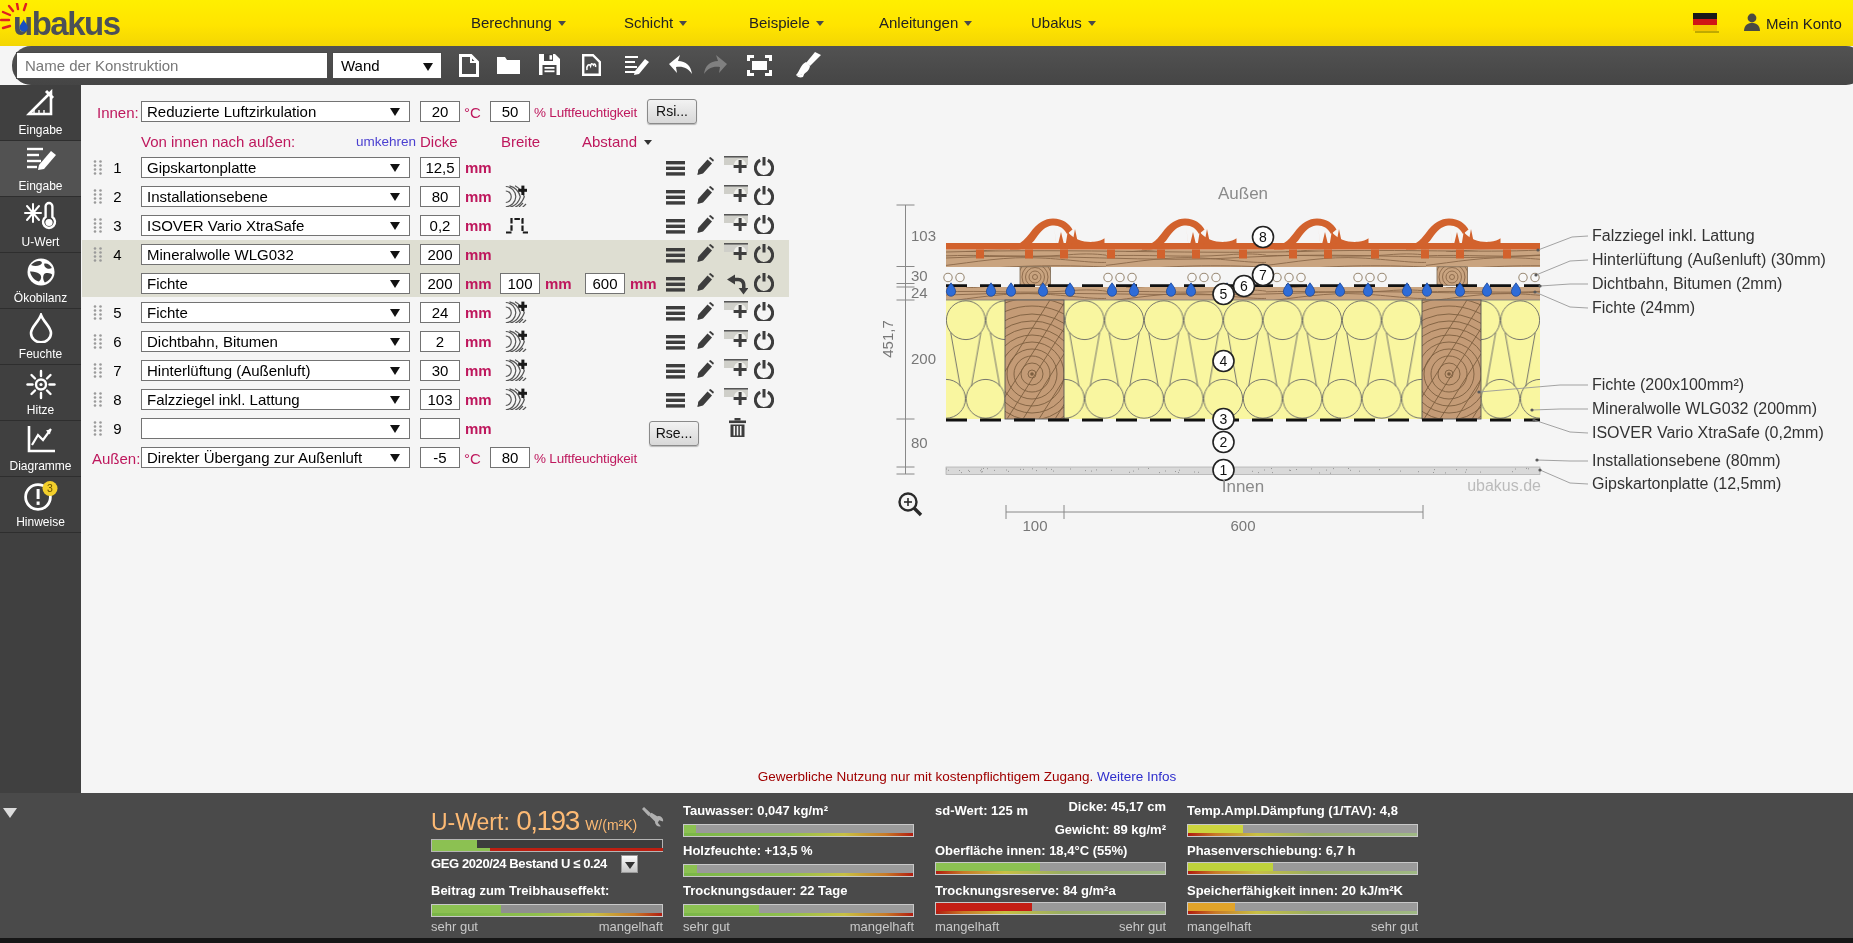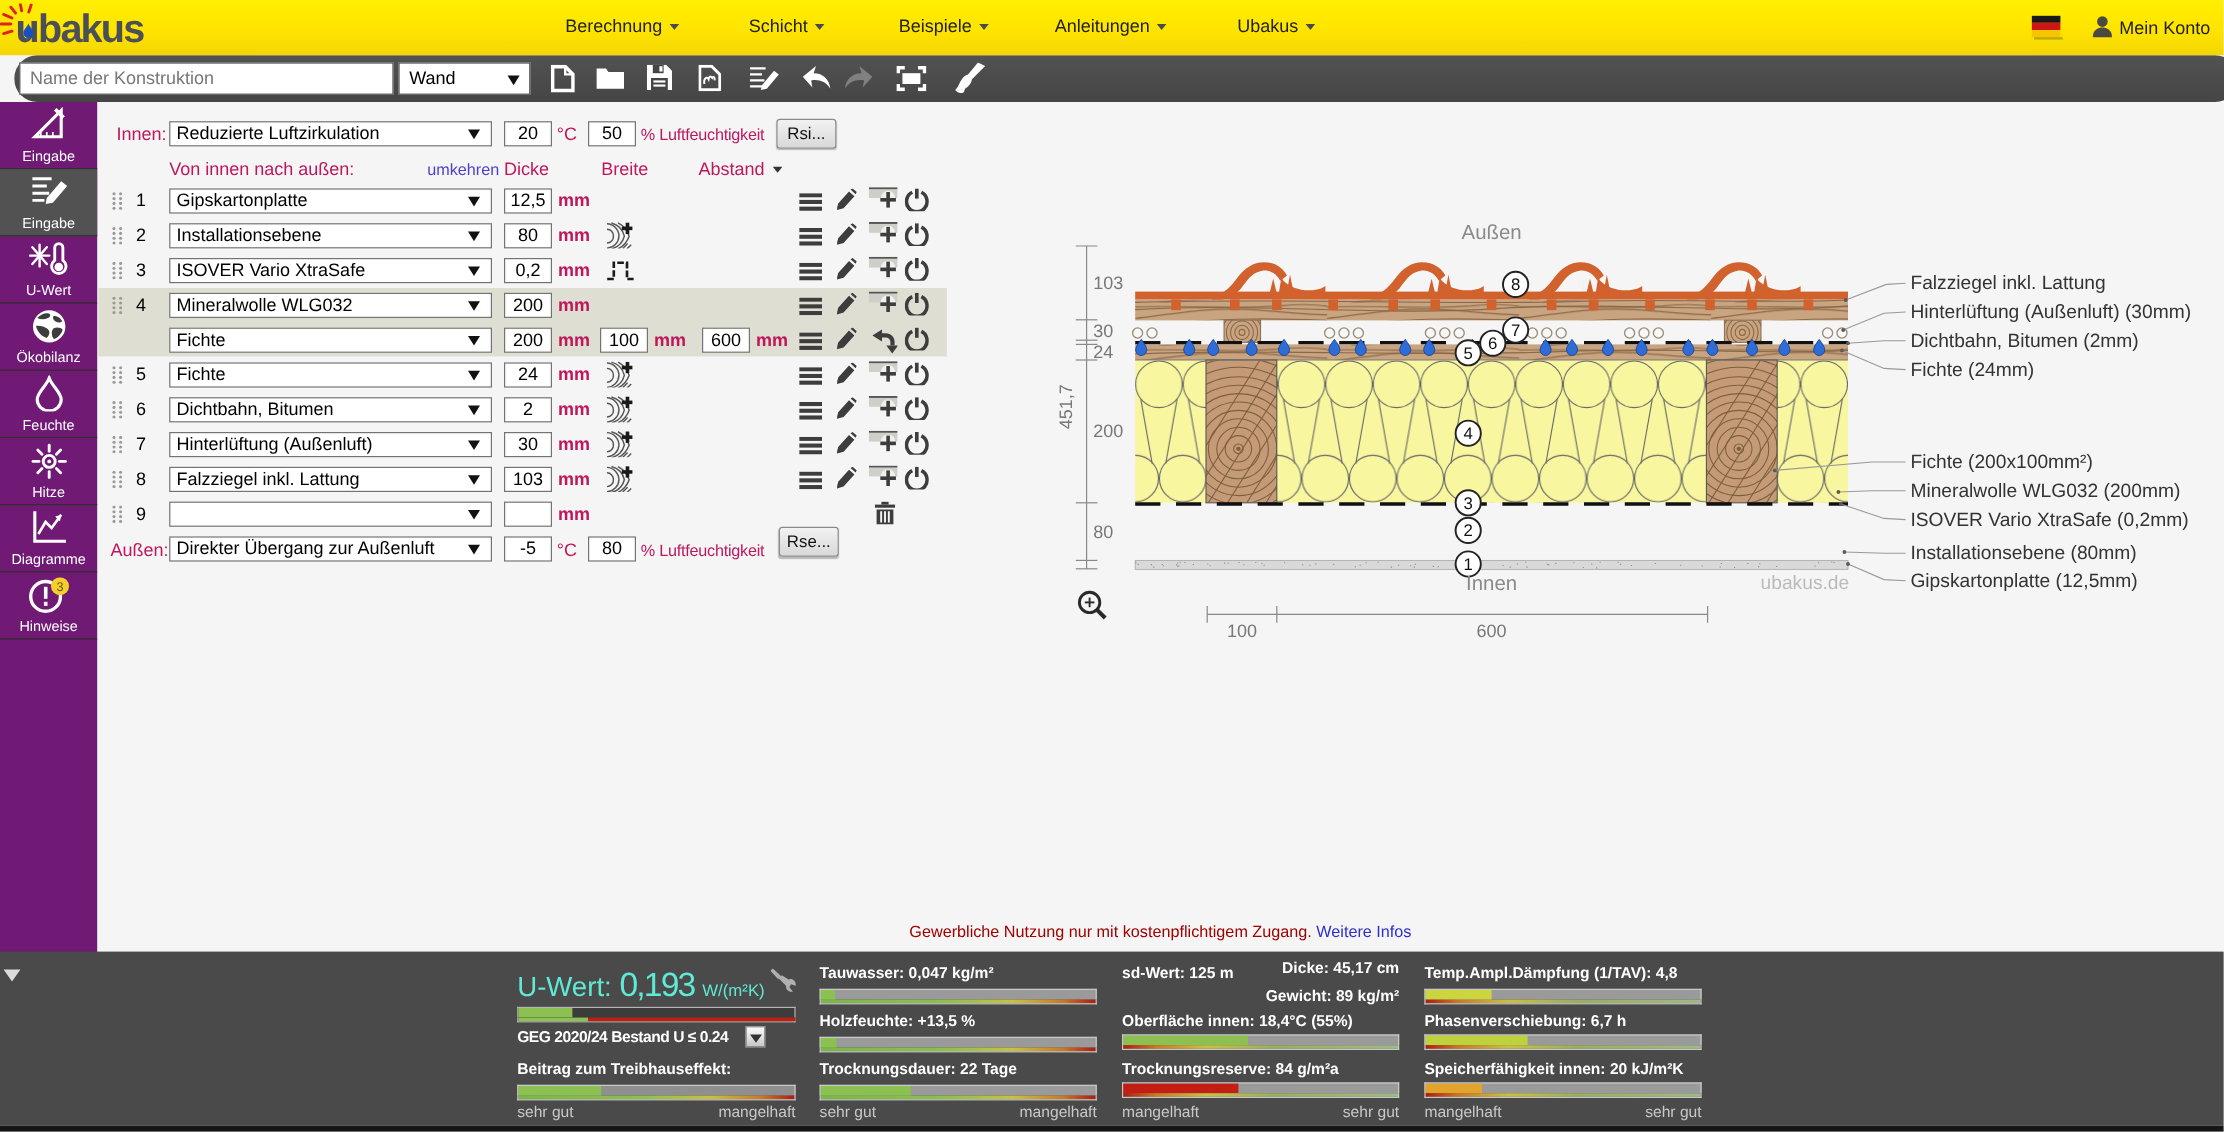--- a/index.html
+++ b/index.html
@@ -19,21 +19,21 @@
   #toolbar { position:absolute; left:12px; top:46px; width:1853px; height:39px;
     background:linear-gradient(180deg,#525252,#454545);border-radius:19px; }
   #nameinput { position:absolute; left:4px; top:6px; width:312px; height:27px;
     background:#fff; border:1px solid #4a4a4a; font-size:15px; color:#777; padding-left:8px;
     line-height:25px; }
   #wandsel { position:absolute; left:320px; top:6px; width:110px; height:27px; background:#fff;
     border:1px solid #4a4a4a; font-size:15px; color:#000; padding-left:8px; line-height:25px; }
   #wandsel .tri { position:absolute; right:8px; top:10px; width:0; height:0;
     border-left:5px solid transparent; border-right:5px solid transparent; border-top:8px solid #111; }
   
-  #sidebar { position:absolute; left:0; top:85px; width:81px; height:709px; background:#701a75; }
+  #sidebar { position:absolute; left:0; top:85px; width:81px; height:709px; background:#404040; }
   .sideitem { position:relative; width:81px; height:56px; border-bottom:1px solid #2e2e2e;
     text-align:center; color:#fff; }
   .sideitem.sel { background:#525252; }
   .sideitem .lbl { position:absolute; bottom:3px; width:100%; font-size:12px; }
   .sideitem svg { position:absolute; top:4px; left:50%; transform:translateX(-50%); }
   
   .ftxt { position:absolute; font-size:15px; color:#be185d; white-space:nowrap; }
   .dd { position:absolute; width:269px; height:21px; background:#fff; border:1px solid #737373;
     font-size:15px; padding-left:5px; line-height:19px; white-space:nowrap; }
   .dd .tri { position:absolute; right:9px; top:6px; width:0; height:0;
@@ -539,21 +539,21 @@
 <svg class="icon" style="left:729px;top:418px" width="17" height="19">
     <use href="#trash"></use>
   </svg>
 
 <div class="ftxt" style="left:92px;top:450px">Außen:</div>
 <div class="dd" style="left:141px;top:447px">Direkter Übergang zur Außenluft<span class="tri"></span></div>
 <div class="inp" style="left:420px;top:447px">-5</div>
 <div class="ftxt" style="left:464px;top:450px">°C</div>
 <div class="inp" style="left:490px;top:447px">80</div>
 <div class="ftxt" style="left:534px;top:451px;font-size:13.5px;letter-spacing:-0.2px">% Luftfeuchtigkeit</div>
-<div class="btn" style="left:649px;top:439px">Rse...</div>
+<div class="btn" style="left:649px;top:421px">Rse...</div>
 
 <svg id="diagsvg" style="position:absolute;left:860px;top:170px" width="993" height="380" viewBox="860 170 993 380">
 <defs>
 <pattern id="ins" x="946" y="300" width="39.6" height="119" patternUnits="userSpaceOnUse">
 <rect width="39.6" height="119" fill="#f9f6a0"></rect>
 <circle cx="19.8" cy="20.2" r="19.4" fill="none" stroke="#666" stroke-width="0.9"></circle>
 <circle cx="0" cy="98.8" r="19.4" fill="none" stroke="#666" stroke-width="0.9"></circle>
 <circle cx="39.6" cy="98.8" r="19.4" fill="none" stroke="#666" stroke-width="0.9"></circle>
 <line x1="4.7" y1="32.6" x2="14.2" y2="86.4" stroke="#666" stroke-width="0.9"></line>
 <line x1="34.9" y1="32.6" x2="25.4" y2="86.4" stroke="#666" stroke-width="0.9"></line>
@@ -820,21 +820,21 @@
 </g>
 <circle cx="908" cy="502" r="8.5" fill="none" stroke="#2a2a2a" stroke-width="2.4"></circle>
 <line x1="914" y1="508" x2="921" y2="515" stroke="#2a2a2a" stroke-width="3.4"></line>
 <line x1="904" y1="502" x2="912" y2="502" stroke="#2a2a2a" stroke-width="1.6"></line>
 <line x1="908" y1="498" x2="908" y2="506" stroke="#2a2a2a" stroke-width="1.6"></line>
 </svg>
 
 <div id="warn">Gewerbliche Nutzung nur mit kostenpflichtigem Zugang. <a>Weitere Infos</a></div>
 <div id="bottombar">
     <div style="position:absolute;left:3px;top:15px;width:0;height:0;border-left:7px solid transparent;border-right:7px solid transparent;border-top:10px solid #dcdcdc"></div>
-<div class="bb" style="left:431px;top:12px;font-weight:normal;font-size:23px;color:#5eead4">U-Wert: <span style="font-size:28px;letter-spacing:-1.5px">0,193</span> <span style="font-size:14px">W/(m²K)</span></div>
+<div class="bb" style="left:431px;top:12px;font-weight:normal;font-size:23px;color:#fdba74">U-Wert: <span style="font-size:28px;letter-spacing:-1.5px">0,193</span> <span style="font-size:14px">W/(m²K)</span></div>
 <svg style="position:absolute;left:642px;top:14px" width="22" height="20" viewBox="0 0 22 20">
       <g fill="#b0b0b0">
 <path d="M2 0 L0 2 L6.5 9 L9 6.5 Z"></path>
 <path d="M7 8.5 L13 14.5 A4.5 4.5 0 0 0 18.8 19.3 L15.8 15.8 L17.2 13.2 L21 14.5 A4.5 4.5 0 0 0 15.2 9.2 L9.5 5.8 Z"></path>
 </g>
     </svg>
 <div class="barbox" style="left:431px;top:46px;width:232px;height:9px;background:#3c3c3c;border:1px solid #b5b5b5;border-bottom:none">
       <div style="position:absolute;left:0;top:0;width:45px;height:8px;background:#8cc152"></div>
     </div>
 <div class="barbox" style="left:431px;top:55px;width:232px;height:4px;background:#3c3c3c;border:1px solid #b5b5b5;border-top:none">

